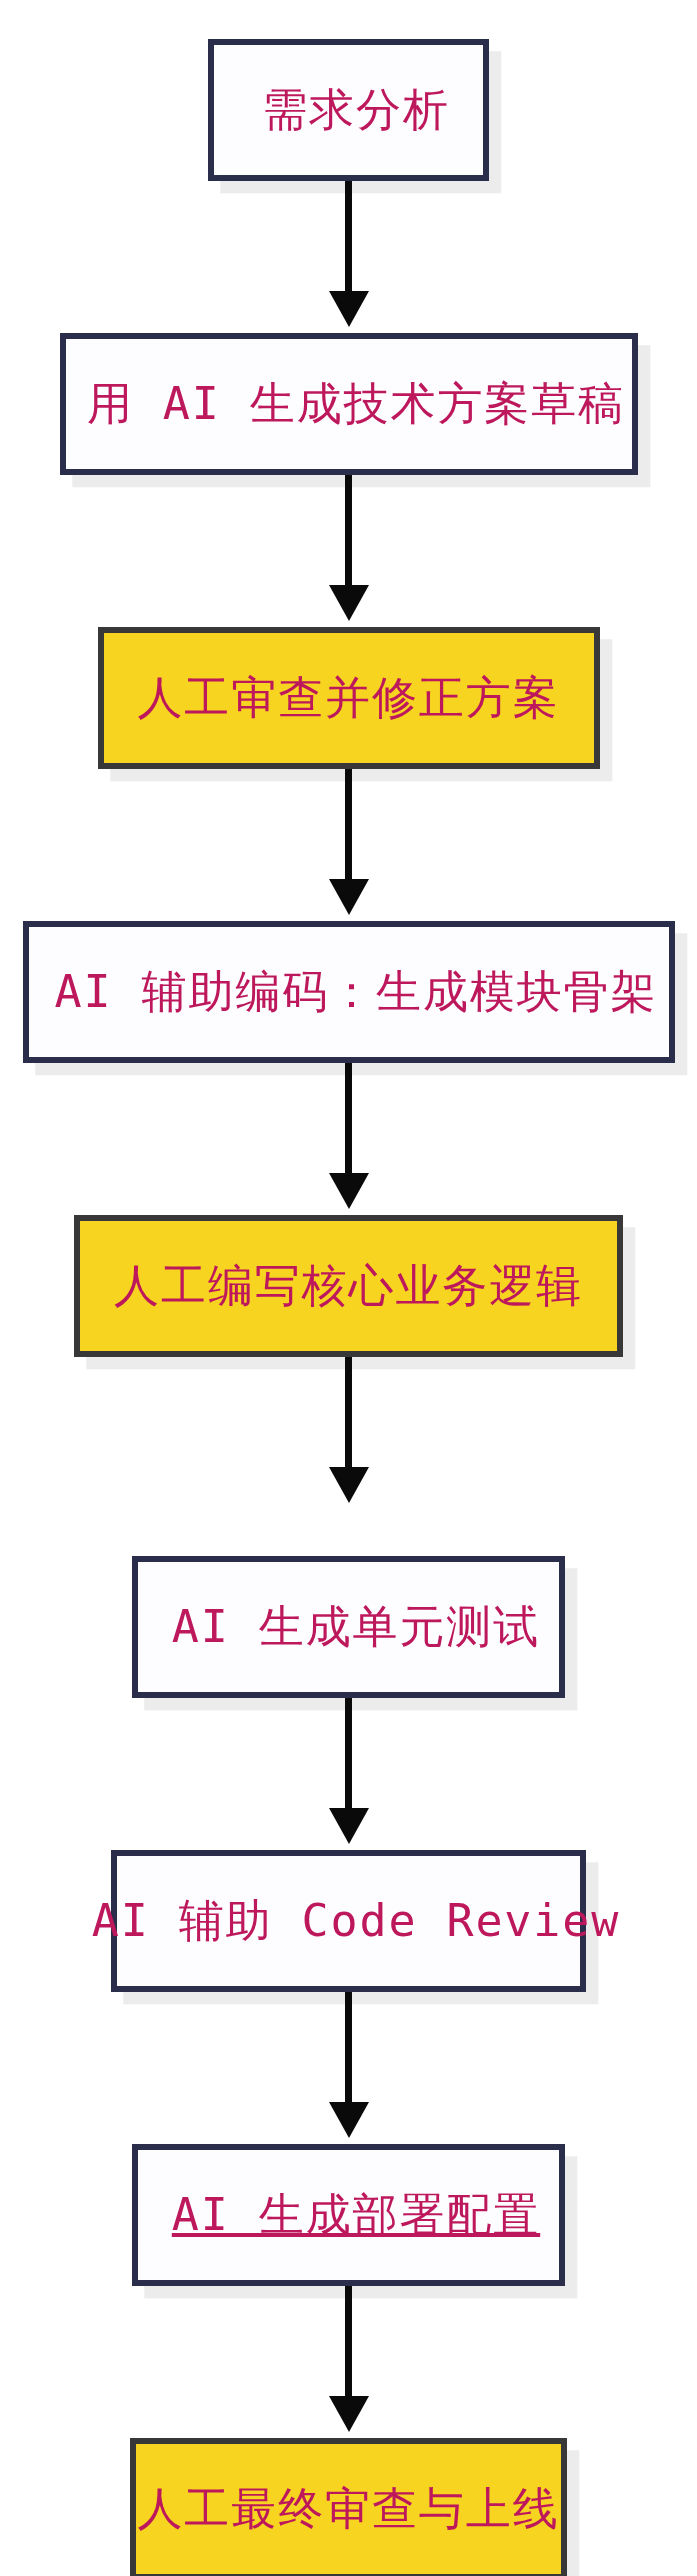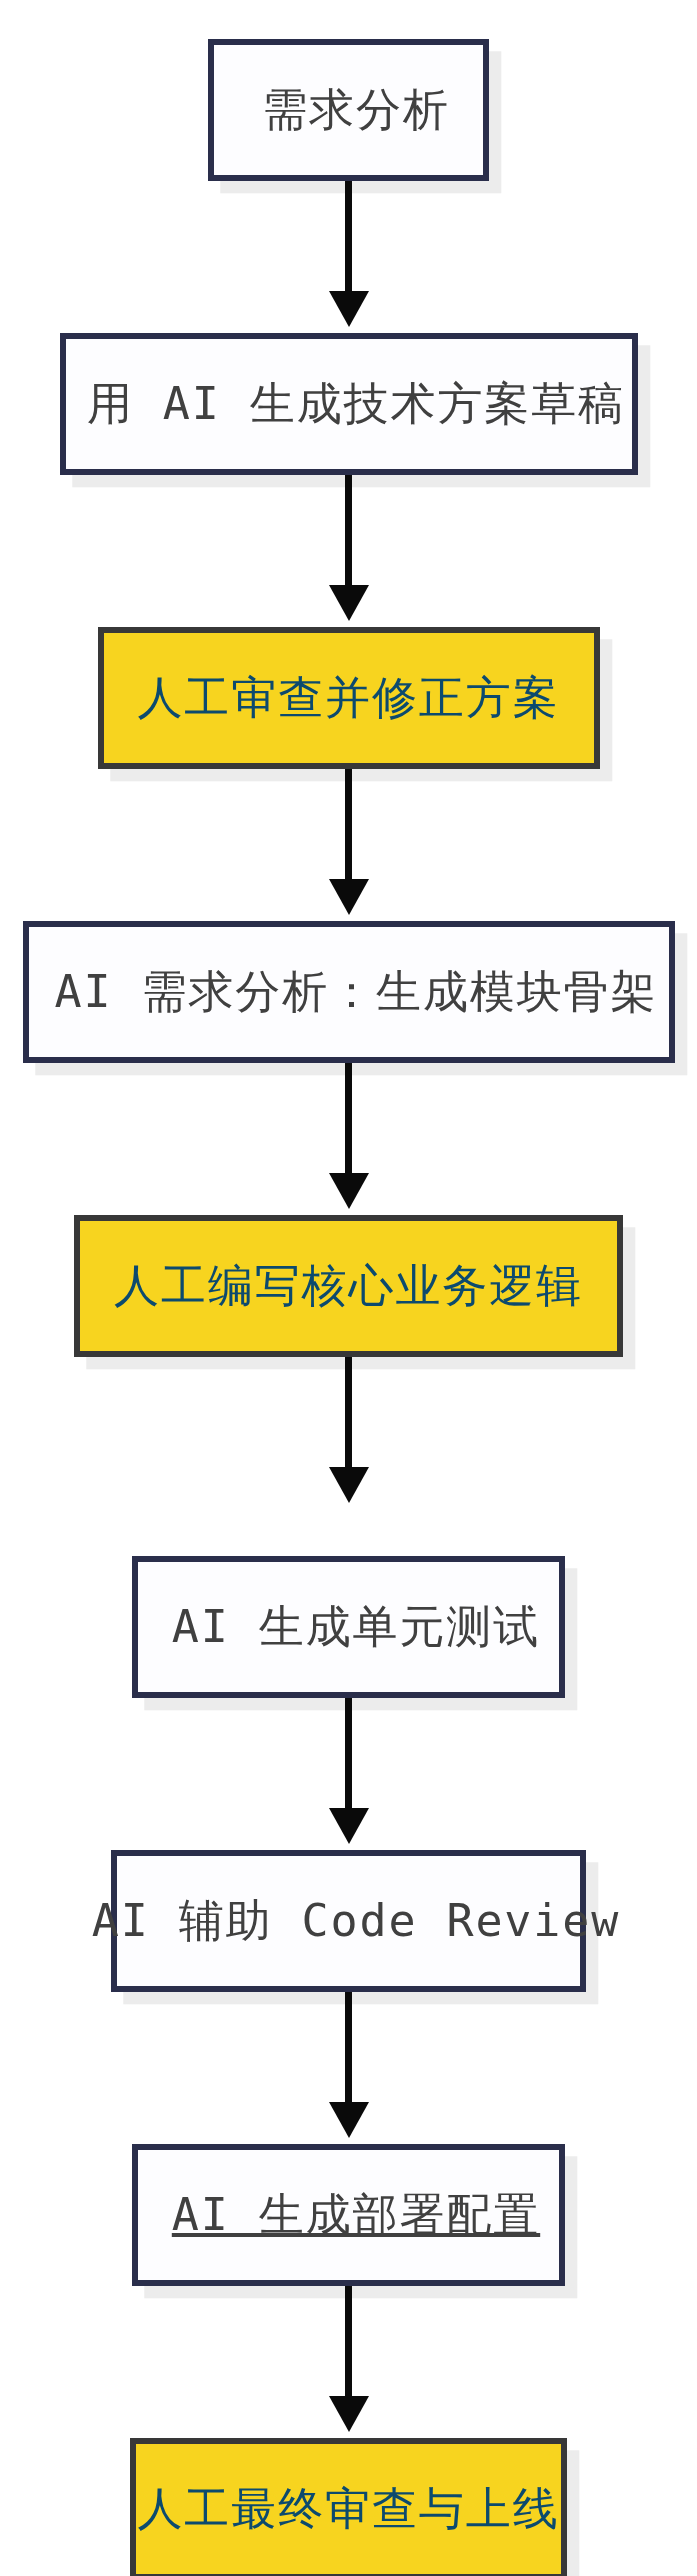--- a/index.html
+++ b/index.html
@@ -29,28 +29,28 @@
     text-align: center;
     font-size: 45px;
     font-weight: 500;
     letter-spacing: 1.9px;
     white-space: nowrap;
     flex: 0 0 auto;
   }
   .flow-node.outline {
     background: #fdfdff;
     border: 6.5px solid #2a2e4b;
-    color: #404040;
+    color: #be185d;
     box-shadow: 12.3px 12.3px 0 0 #ececec;
     padding-left: 15px;
   }
   .flow-node.highlight {
     background: #f7d41f;
     border: 6.5px solid #383838;
-    color: #0c4a6e;
+    color: #be185d;
     box-shadow: 12.3px 12.3px 0 0 #ececec;
   }
   .flow-arrow {
     height: 152px;
     display: flex;
     flex-direction: column;
     align-items: center;
     flex: 0 0 auto;
   }
   .flow-arrow .shaft {
@@ -86,21 +86,21 @@
       <div class="shaft"></div>
       <div class="head"></div>
       <div class="tip-gap"></div>
     </div>
     <div class="flow-node highlight" style="width: 502px;">人工审查并修正方案</div>
     <div class="flow-arrow">
       <div class="shaft"></div>
       <div class="head"></div>
       <div class="tip-gap"></div>
     </div>
-    <div class="flow-node outline" style="width: 652px;">AI 需求分析：生成模块骨架</div>
+    <div class="flow-node outline" style="width: 652px;">AI 辅助编码：生成模块骨架</div>
     <div class="flow-arrow">
       <div class="shaft"></div>
       <div class="head"></div>
       <div class="tip-gap"></div>
     </div>
     <div class="flow-node highlight" style="width: 549px;">人工编写核心业务逻辑</div>
     <div class="flow-arrow">
       <div class="shaft"></div>
       <div class="head"></div>
       <div class="tip-gap"></div>

